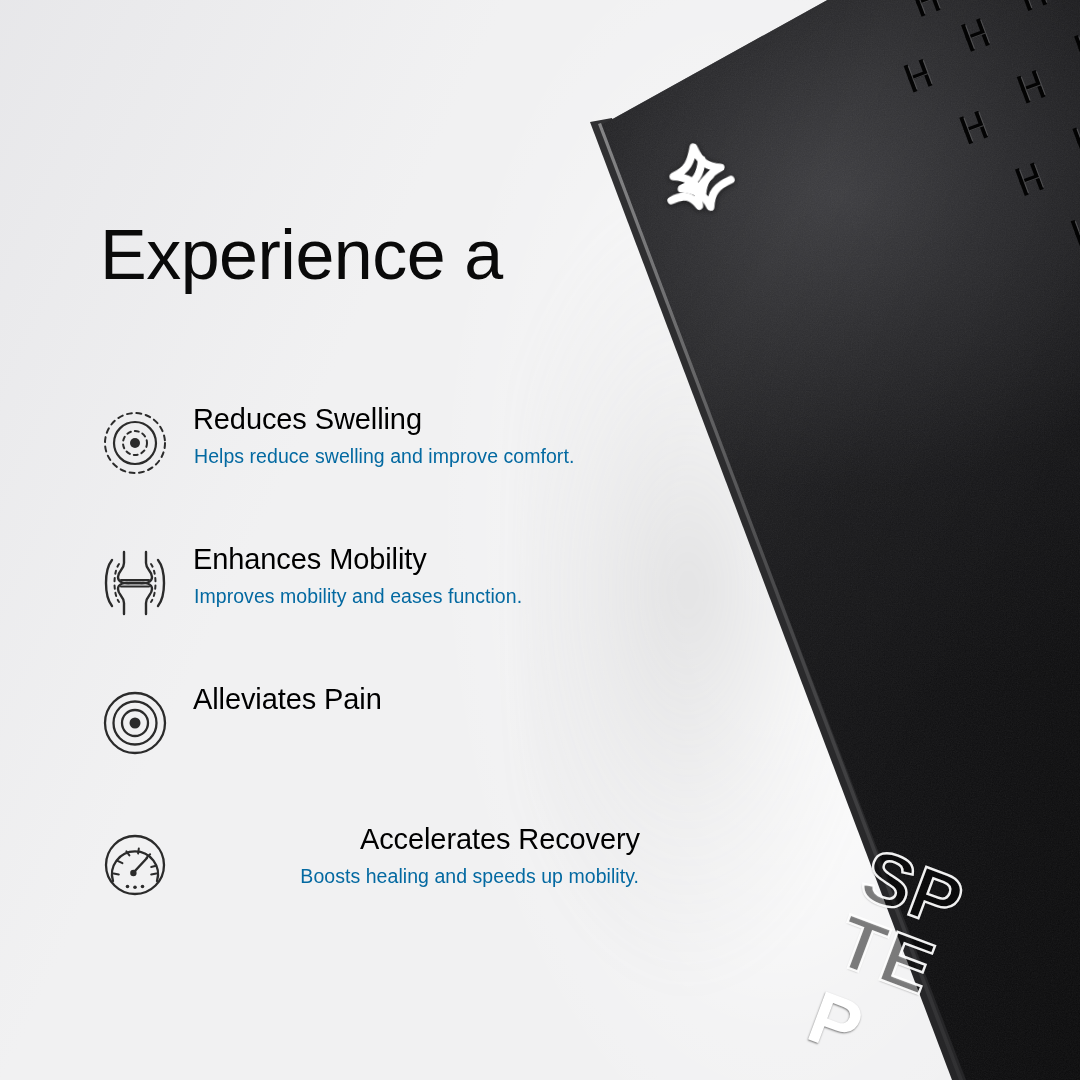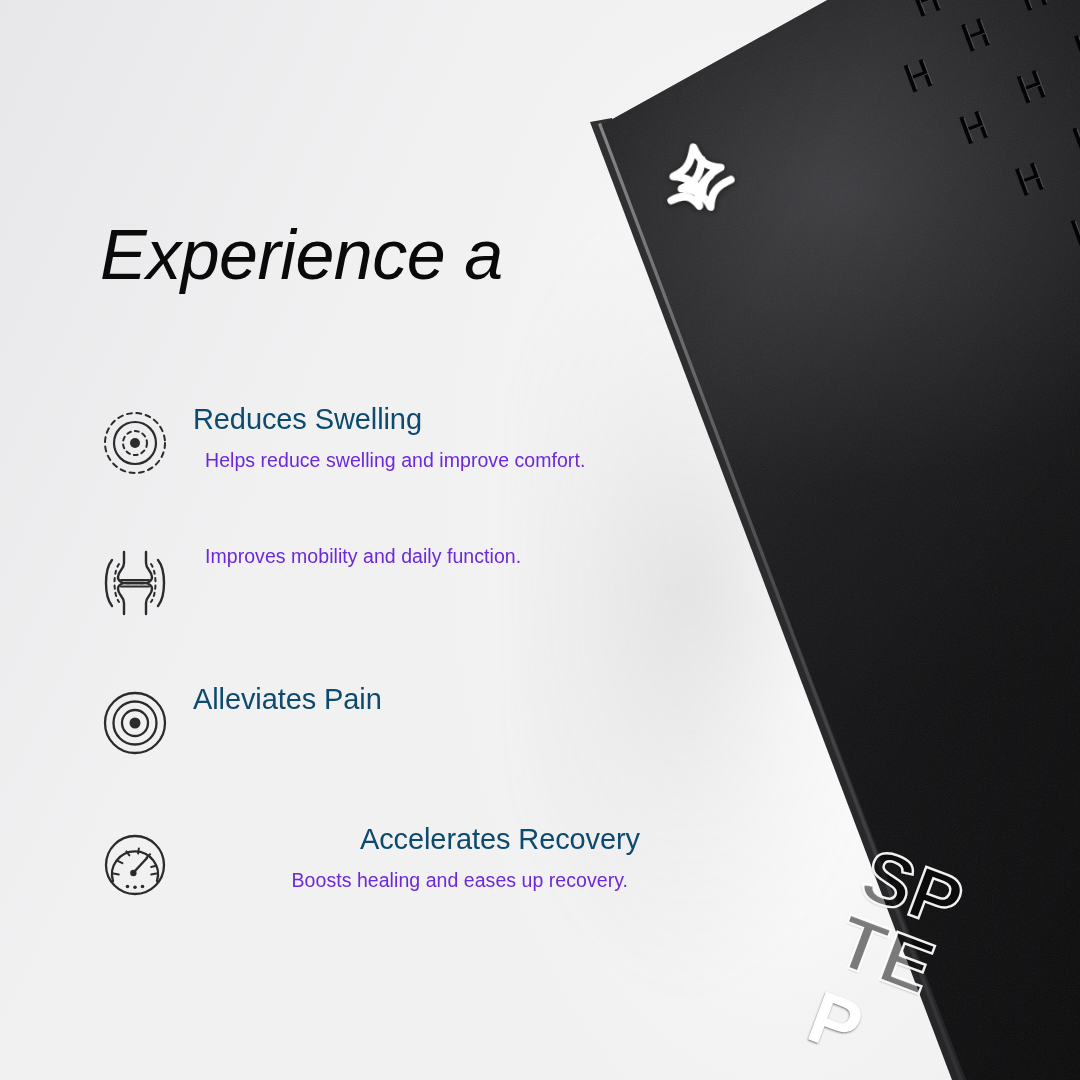--- a/index.html
+++ b/index.html
@@ -176,21 +176,21 @@
     position: absolute;
     left: 100px;
     top: 168px;
     width: 540px;
     font-size: 70px;
     line-height: 1.16;
     font-weight: 400;
     letter-spacing: -0.5px;
     color: #0a0a0a;
   }
-  .headline .ln { display: block; font-style: italic; }
+  .headline .ln { display: block; }
 
   .features {
     position: absolute;
     left: 100px;
     top: 404px;
     width: 540px;
   }
   .feature {
     position: relative;
     min-height: 92px;
@@ -202,32 +202,32 @@
     position: absolute;
     left: 0;
     top: 4px;
     width: 70px;
     height: 70px;
   }
   .feature-icon svg { display: block; width: 100%; height: 100%; }
   .feature-title {
     font-size: 29px;
     font-weight: 500;
-    color: #0c4a6e;
+    color: #000000;
     letter-spacing: -0.1px;
     line-height: 1.1;
     margin: 0 0 8px 0;
   }
   .feature-desc {
     font-size: 19.5px;
     font-weight: 400;
-    color: #6d28d9;
+    color: #0369a1;
     letter-spacing: 0.05px;
     line-height: 1.25;
-    margin: 12px;
+    margin: 1px;
   }
 </style>
 </head>
 <body>
 
 <div id="stage">
 
   <div class="bg-base"></div>
   <div class="bg-vignette"></div>
   <div class="bg-glow"></div>
@@ -378,21 +378,22 @@
               <path d="M21 38.5 L49 38.5" stroke-width="2.1"></path>
 
               <path d="M12 12 C4 22, 4 48, 12 58"></path>
               <path d="M58 12 C66 22, 66 48, 58 58"></path>
 
               <path d="M19 16 C13 24, 13 46, 19 54" stroke-width="2" stroke-dasharray="3.2 4.2"></path>
               <path d="M51 16 C57 24, 57 46, 51 54" stroke-width="2" stroke-dasharray="3.2 4.2"></path>
             </g>
           </svg>
         </div>
-        <p class="feature-desc">Improves mobility and daily function.</p>
+        <p class="feature-title">Enhances Mobility</p>
+        <p class="feature-desc">Improves mobility and eases function.</p>
       </div>
 
       <div class="feature">
         <div class="feature-icon">
           <svg viewBox="0 0 70 70">
             <g fill="none" stroke="#2b2b2b" stroke-width="2.3">
               <circle cx="35" cy="35" r="30"></circle>
               <circle cx="35" cy="35" r="21.5"></circle>
               <circle cx="35" cy="35" r="13"></circle>
             </g>
@@ -426,18 +427,18 @@
             <circle cx="33.4" cy="45" r="3.2" fill="#2b2b2b"></circle>
 
             <g fill="#2b2b2b">
               <circle cx="27.5" cy="58.5" r="1.8"></circle>
               <circle cx="35" cy="59.2" r="1.8"></circle>
               <circle cx="42.5" cy="58.5" r="1.8"></circle>
             </g>
           </svg>
         </div>
         <p class="feature-title">Accelerates Recovery</p>
-        <p class="feature-desc">Boosts healing and eases up recovery.</p>
+        <p class="feature-desc">Boosts healing and speeds up mobility.</p>
       </div>
 
     </div>
   </div>
 </div>
 
 </body></html>

